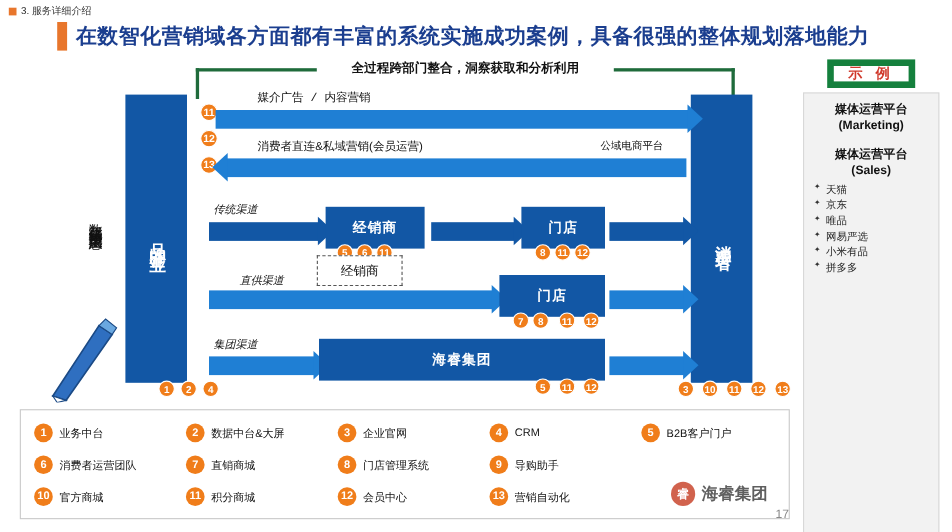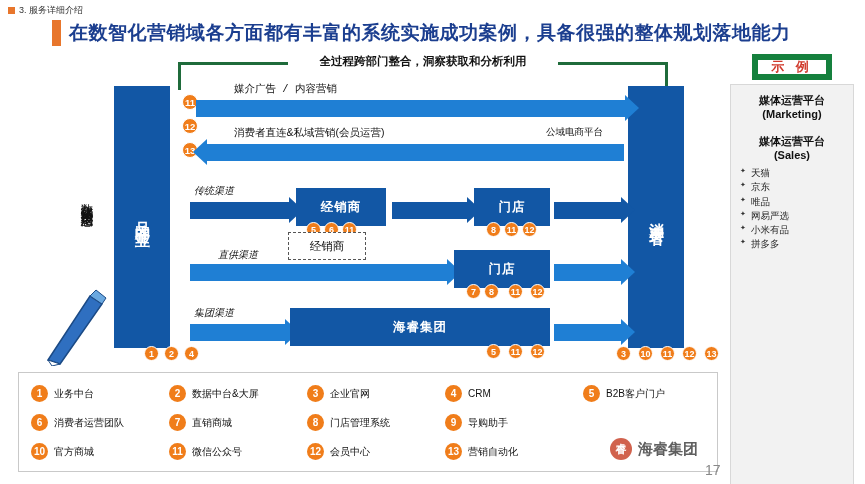--- a/index.html
+++ b/index.html
@@ -173,21 +173,21 @@
     position:absolute; left:610px; top:438px;
     display:flex; align-items:center; gap:6px;
     font-size:15px; font-weight:bold; color:#444; opacity:0.85;
   }
   .wm-logo {
     width:22px; height:22px; border-radius:50%; background:#c9472f;
     display:flex; align-items:center; justify-content:center;
     color:#fff; font-size:11px; font-weight:bold;
   }
   .page-num {
-    position:absolute; left:705px; top:462px; font-size:14px; color:#888;
+    position:absolute; left:705px; top:462px; font-size:11px; color:#888;
   }
 </style>
 </head>
 <body>
 
 <div class="page">
 
   <div class="top-head">
     <span class="sq"></span>
     <span>3. 服务详细介绍</span>
@@ -310,21 +310,21 @@
       <span class="txt">导购助手</span>
     </div>
     <div class="legend-item"></div>
 
     <div class="legend-item">
       <span class="num2">10</span>
       <span class="txt">官方商城</span>
     </div>
     <div class="legend-item">
       <span class="num2">11</span>
-      <span class="txt">微信公众号</span>
+      <span class="txt">积分商城</span>
     </div>
     <div class="legend-item">
       <span class="num2">12</span>
       <span class="txt">会员中心</span>
     </div>
     <div class="legend-item">
       <span class="num2">13</span>
       <span class="txt">营销自动化</span>
     </div>
     <div class="legend-item"></div>

